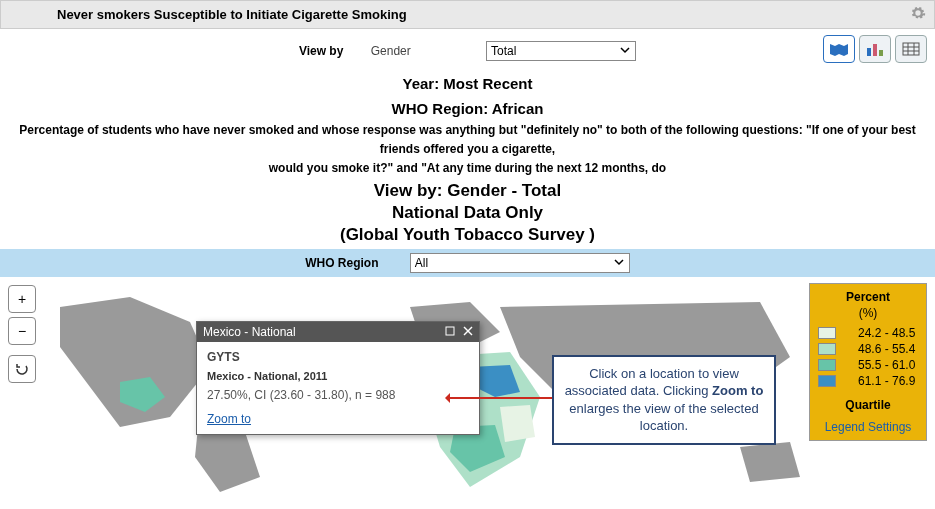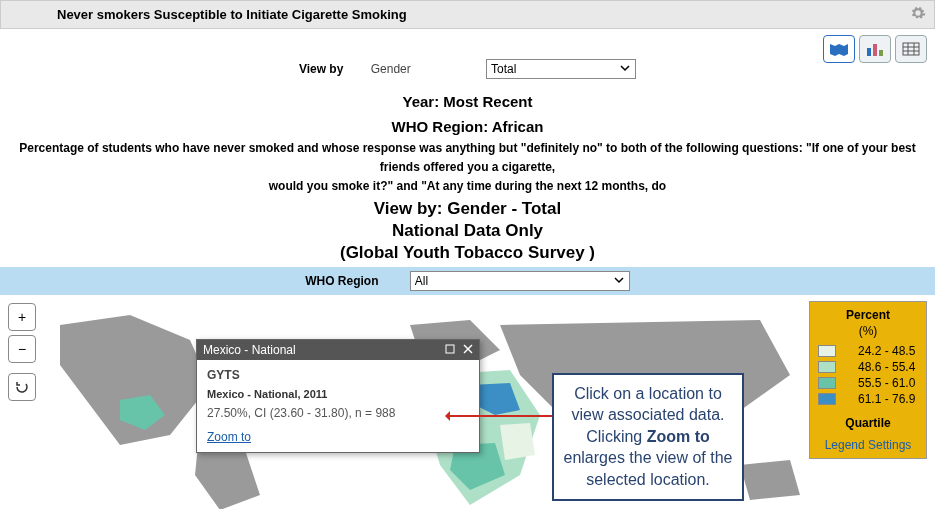--- a/index.html
+++ b/index.html
@@ -5,21 +5,21 @@
   * { box-sizing: border-box; margin: 0; padding: 0; }
   body { font-family: Arial, Helvetica, sans-serif; font-size: 12px; color: #000; background: #fff; width: 935px; }
   .header-bar { background: #e9e9e9; border: 1px solid #ccc; padding: 4px 8px; display: flex; justify-content: space-between; align-items: center; }
   .header-bar h1 { font-size: 13px; font-weight: bold; padding-left: 48px; }
   .gear { color: #888; }
   .gear svg { width: 16px; height: 16px; }
   .content { padding: 4px 0 0 0; position: relative; }
   .view-btns { position: absolute; right: 8px; top: 6px; display: flex; gap: 4px; }
   .view-btn { width: 32px; height: 28px; border: 1px solid #9aa; border-radius: 4px; background: #eef2f5; display:flex; align-items:center; justify-content:center; cursor:pointer; }
   .view-btn.active { border-color:#2a6fbf; background:#fff; }
-  .viewby-row { text-align: center; margin-top: 26px; }
+  .viewby-row { text-align: center; margin-top: 8px; }
   .viewby-row label { font-weight: bold; margin-right: 24px; }
   .viewby-row .gender-label { font-weight: normal; color: #444; margin-right: 72px; }
   .dropdown { display: inline-block; border: 1px solid #888; min-width: 150px; text-align: left; padding: 2px 4px; position: relative; background: #fff; font-size: 12px; }
   .dropdown .chev { position:absolute; right:4px; top:2px; }
   .year-line { text-align:center; font-size:15px; font-weight:bold; margin-top:14px; }
   .region-line { text-align:center; font-size:15px; font-weight:bold; margin-top:8px; }
   .desc { text-align:center; font-size:12px; font-weight:bold; margin-top:4px; line-height:1.6; padding:0 4px; }
   .subinfo { text-align:center; font-size:17px; font-weight:bold; margin-top:2px; }
   .region-filter { background:#b9dcf2; padding:4px 0; text-align:center; margin-top:4px; }
   .region-filter label { font-weight:bold; margin-right:28px; }
@@ -29,21 +29,21 @@
   .map-controls { position:absolute; left:8px; top:8px; display:flex; flex-direction:column; gap:4px; }
   .map-ctrl { width:28px; height:28px; border:1px solid #888; border-radius:4px; background:#fff; display:flex; align-items:center; justify-content:center; font-size:14px; cursor:pointer; }
   .popup { position:absolute; left:196px; top:44px; width:284px; background:#fff; border:1px solid #666; box-shadow:2px 2px 6px rgba(0,0,0,.3); font-size:12px; }
   .popup-header { background:#555; color:#fff; padding:3px 6px; display:flex; justify-content:space-between; align-items:center; font-size:12px; }
   .popup-header .right { display:flex; gap:8px; }
   .popup-body { padding:8px 10px; color:#555; }
   .popup-body .survey { font-weight:bold; color:#444; margin-bottom:6px; }
   .popup-body .loc { font-weight:bold; color:#333; font-size:11px; margin-bottom:6px; }
   .popup-body .stat { color:#555; font-size:12px; margin-bottom:10px; }
   .popup-body .zoom { color:#1a5dab; text-decoration:underline; font-size:12px; cursor:pointer; }
-  .callout { position:absolute; left:552px; top:78px; width:192px; background:#fff; border:2px solid #2a4470; padding:8px; font-size:16px; color:#2a4470; text-align:center; line-height:1.35; }
+  .callout { position:absolute; left:552px; top:78px; width:224px; background:#fff; border:2px solid #2a4470; padding:8px; font-size:13px; color:#2a4470; text-align:center; line-height:1.35; }
   .arrow { position:absolute; left:448px; top:120px; width:104px; height:2px; background:#cc2a1f; }
   .arrow::before { content:""; position:absolute; left:-8px; top:-4px; border:5px solid transparent; border-right-color:#cc2a1f; }
   .legend { position:absolute; right:8px; top:6px; width:118px; border:1px solid #999; background:#eab308; padding:6px 8px; font-size:12px; text-align:center; }
   .legend h4 { font-size:12px; font-weight:bold; margin-bottom:2px; }
   .legend .unit { margin-bottom:6px; }
   .legend .row { display:flex; align-items:center; gap:22px; margin:2px 0; text-align:right; }
   .legend .sw { width:18px; height:12px; border:1px solid #888; }
   .legend .quart { font-weight:bold; margin-top:10px; }
   .legend .settings { color:#1a5dab; margin-top:8px; cursor:pointer; }
 </style>

